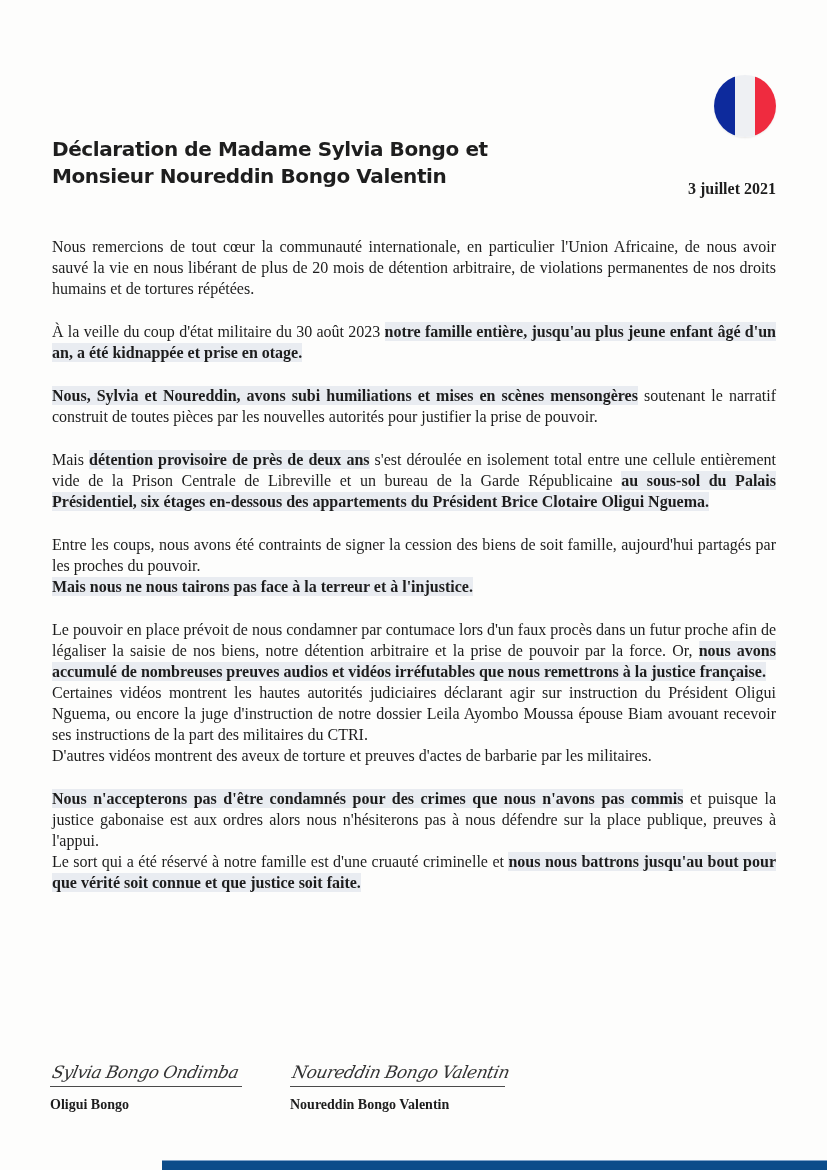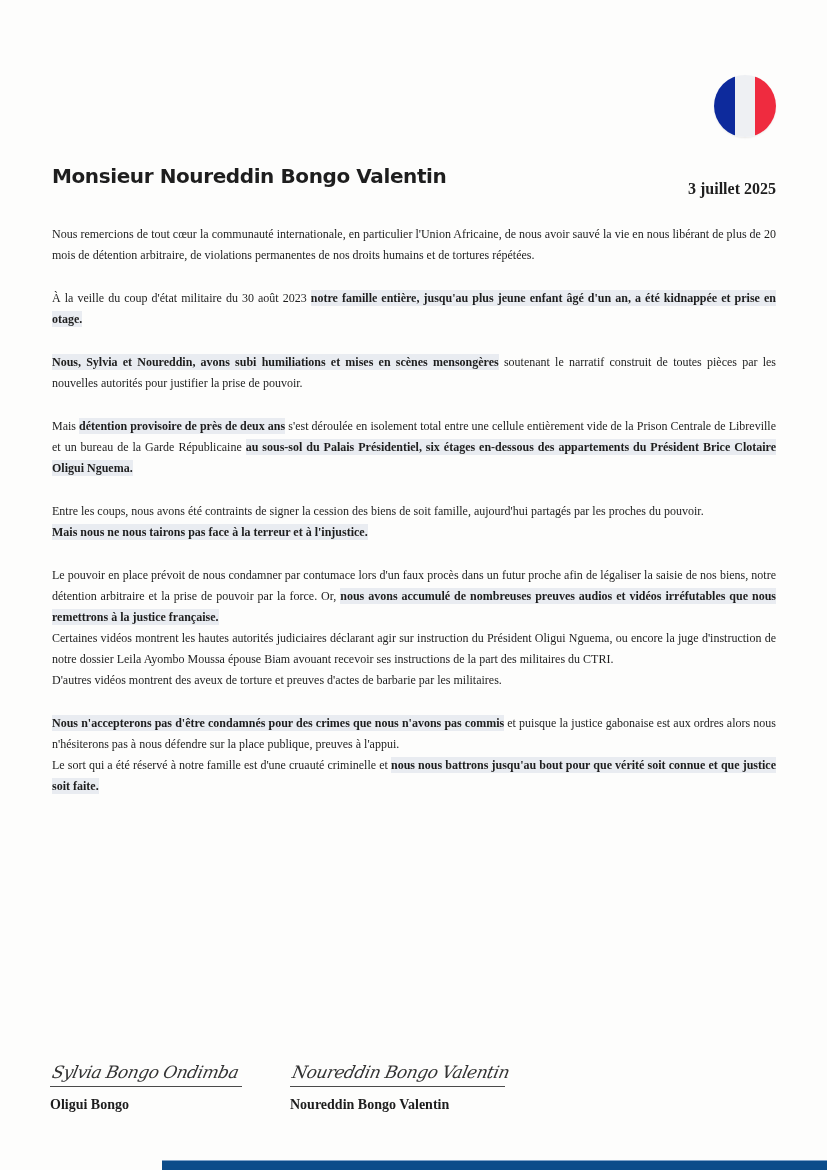--- a/index.html
+++ b/index.html
@@ -21,22 +21,22 @@
     position: absolute; left: 52px; top: 136px; width: 470px;
     font-family: "DejaVu Sans", "Liberation Sans", sans-serif;
     font-weight: bold; font-size: 20px; line-height: 27px; color: #1e1e1e;
     letter-spacing: -0.4px; margin: 0;
   }
   .date {
     position: absolute; left: 640px; top: 180px; width: 136px; text-align: right;
     font-weight: bold; font-size: 16px; color: #1e1e1e;
   }
   .body {
-    position: absolute; left: 52px; top: 224px; width: 724px;
-    font-size: 12px; line-height: 21px;
+    position: absolute; left: 52px; top: 236px; width: 724px;
+    font-size: 16px; line-height: 21px;
   }
   .body p { margin: 0 0 22px 0; text-align: justify; }
   .body p.tight { margin-bottom: 0; }
   .hl { background: #e9ecf1; font-weight: bold; box-decoration-break: clone; -webkit-box-decoration-break: clone; padding: 1px 0; }
   .sig-block { position: absolute; top: 1030px; }
   .sig-1 { left: 50px; width: 192px; }
   .sig-2 { left: 290px; width: 215px; }
   .sig-script {
     height: 52px; display: flex; align-items: flex-end;
     font-family: "DejaVu Serif", serif; font-style: italic;
@@ -53,25 +53,25 @@
 </head>
 <body>
 
 <div class="flag">
   <span class="b"></span>
   <span class="w"></span>
   <span class="r"></span>
 </div>
 
 <h1 class="title">
-  <br>
+  <span>Déclaration de Madame Sylvia Bongo et</span><br>
   <span>Monsieur Noureddin Bongo Valentin</span>
 </h1>
 
-<div class="date">3 juillet 2025</div>
+<div class="date">3 juillet 2021</div>
 
 <div class="body" id="body">
     <p><span>Nous remercions de tout cœur la communauté internationale, en particulier l'Union Africaine, de nous avoir sauvé la vie en nous libérant de plus de 20 mois de détention arbitraire, de violations permanentes de nos droits humains et de tortures répétées.</span></p>
     <p><span>À la veille du coup d'état militaire du 30 août 2023 </span><span class="hl">notre famille entière, jusqu'au plus jeune enfant âgé d'un an, a été kidnappée et prise en otage.</span></p>
     <p><span class="hl">Nous, Sylvia et Noureddin, avons subi humiliations et mises en scènes mensongères</span><span> soutenant le narratif construit de toutes pièces par les nouvelles autorités pour justifier la prise de pouvoir.</span></p>
     <p><span>Mais </span><span class="hl">détention provisoire de près de deux ans</span><span> s'est déroulée en isolement total entre une cellule entièrement vide de la Prison Centrale de Libreville et un bureau de la Garde Républicaine </span><span class="hl">au sous-sol du Palais Présidentiel, six étages en-dessous des appartements du Président Brice Clotaire Oligui Nguema.</span></p>
     <p class="tight"><span>Entre les coups, nous avons été contraints de signer la cession des biens de soit famille, aujourd'hui partagés par les proches du pouvoir.</span></p>
     <p><span class="hl">Mais nous ne nous tairons pas face à la terreur et à l'injustice.</span></p>
     <p class="tight"><span>Le pouvoir en place prévoit de nous condamner par contumace lors d'un faux procès dans un futur proche afin de légaliser la saisie de nos biens, notre détention arbitraire et la prise de pouvoir par la force. Or, </span><span class="hl">nous avons accumulé de nombreuses preuves audios et vidéos irréfutables que nous remettrons à la justice française.</span></p>
     <p class="tight"><span>Certaines vidéos montrent les hautes autorités judiciaires déclarant agir sur instruction du Président Oligui Nguema, ou encore la juge d'instruction de notre dossier Leila Ayombo Moussa épouse Biam avouant recevoir ses instructions de la part des militaires du CTRI.</span></p>

